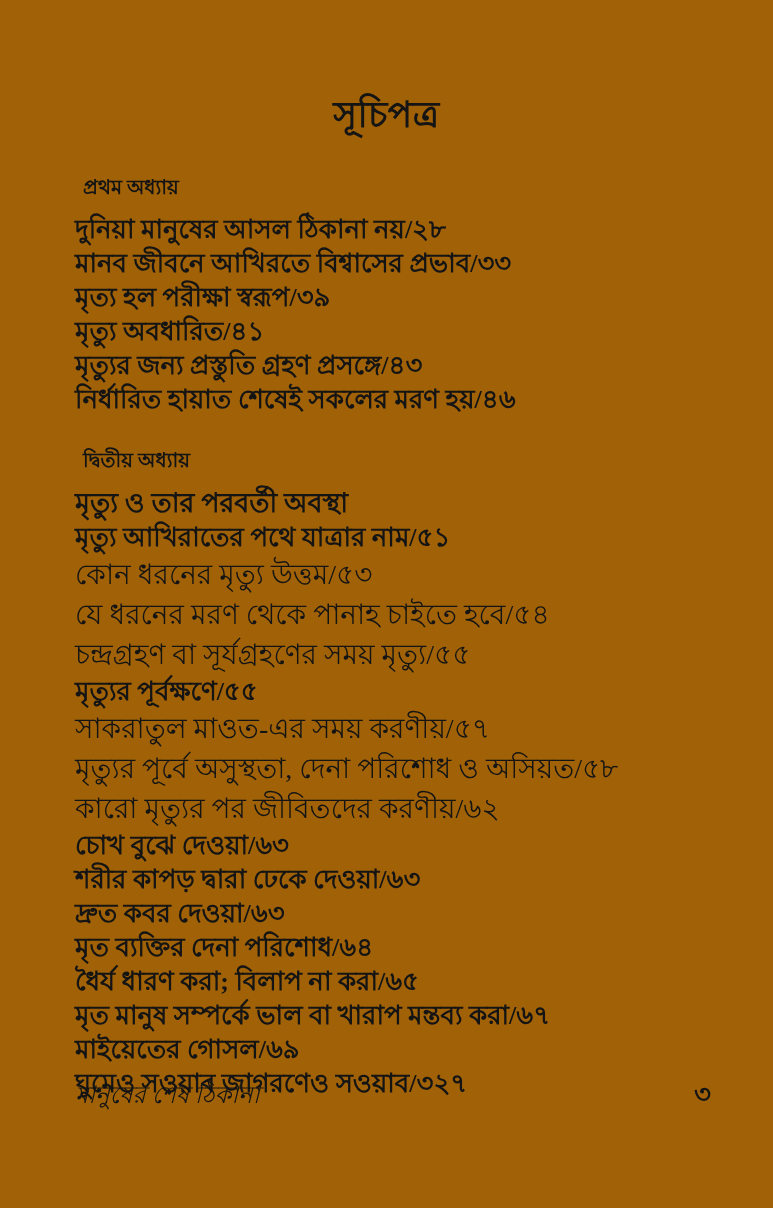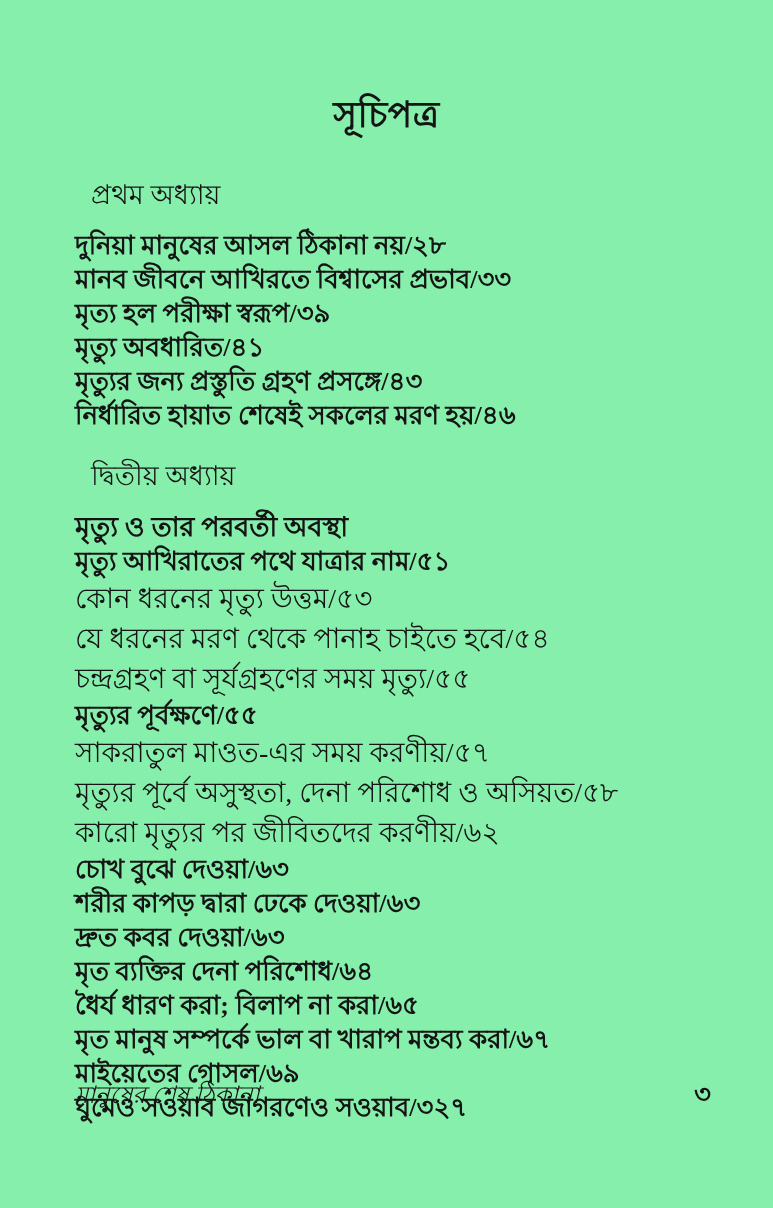--- a/index.html
+++ b/index.html
@@ -5,45 +5,45 @@
   html, body {
     margin: 0;
     padding: 0;
     background: #e8e8e8;
   }
   .page {
     position: relative;
     width: 773px;
     height: 1208px;
     margin: 0 auto;
-    background: #86efac;
+    background: #a16207;
     color: #141414;
     font-family: "Liberation Serif", "DejaVu Serif", serif;
     overflow: hidden;
     box-sizing: border-box;
   }
   .page-title {
     margin: 0;
     padding-top: 92px;
     text-align: center;
     font-size: 36px;
     font-weight: 700;
     line-height: 46px;
     letter-spacing: 0.5px;
   }
   .toc {
     padding: 24px 60px 0 75px;
   }
   .chapter { margin: 0; }
   .chapter + .chapter { margin-top: 26px; }
   .chapter-heading {
-    font-size: 27px;
-    font-weight: 400;
+    font-size: 20px;
+    font-weight: 700;
     line-height: 35px;
-    margin: 16px;
+    margin: 8px;
   }
   .chapter-subheading {
     font-size: 27px;
     font-weight: 700;
     line-height: 35px;
     margin: 0;
   }
   .toc-entry {
     font-size: 26px;
     font-weight: 600;

